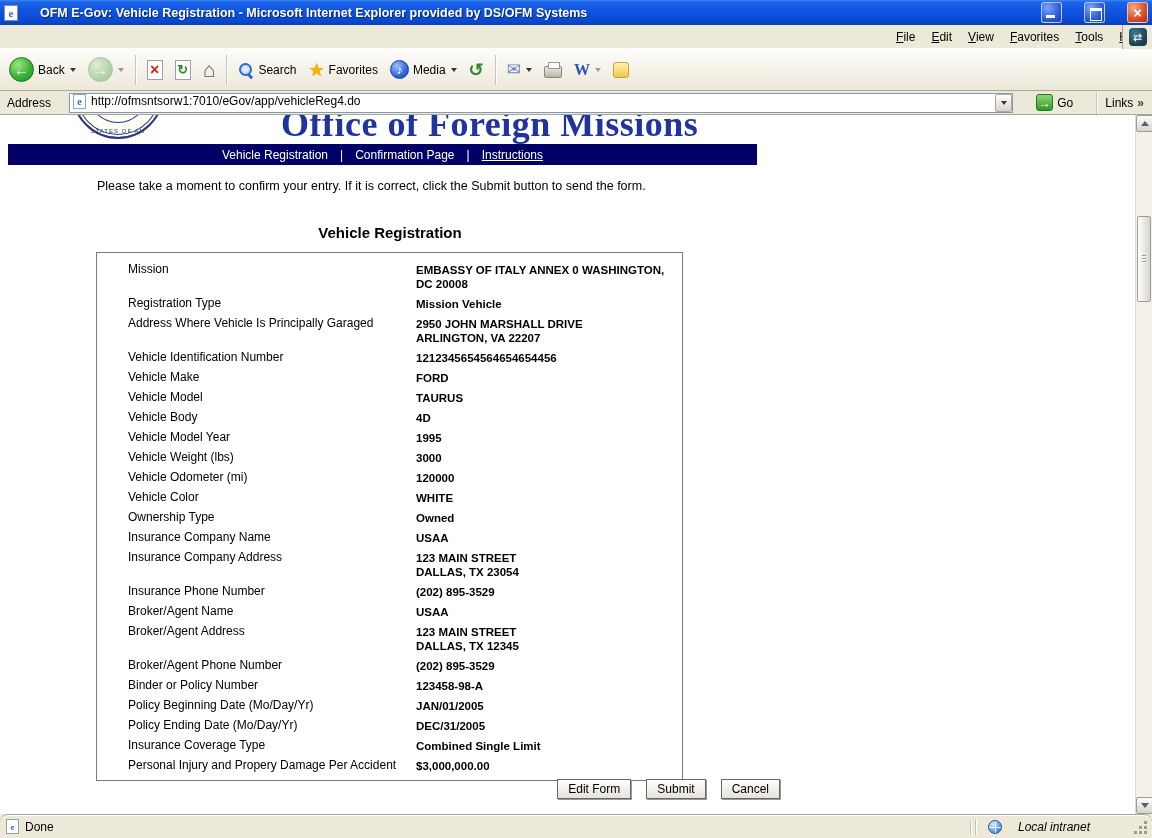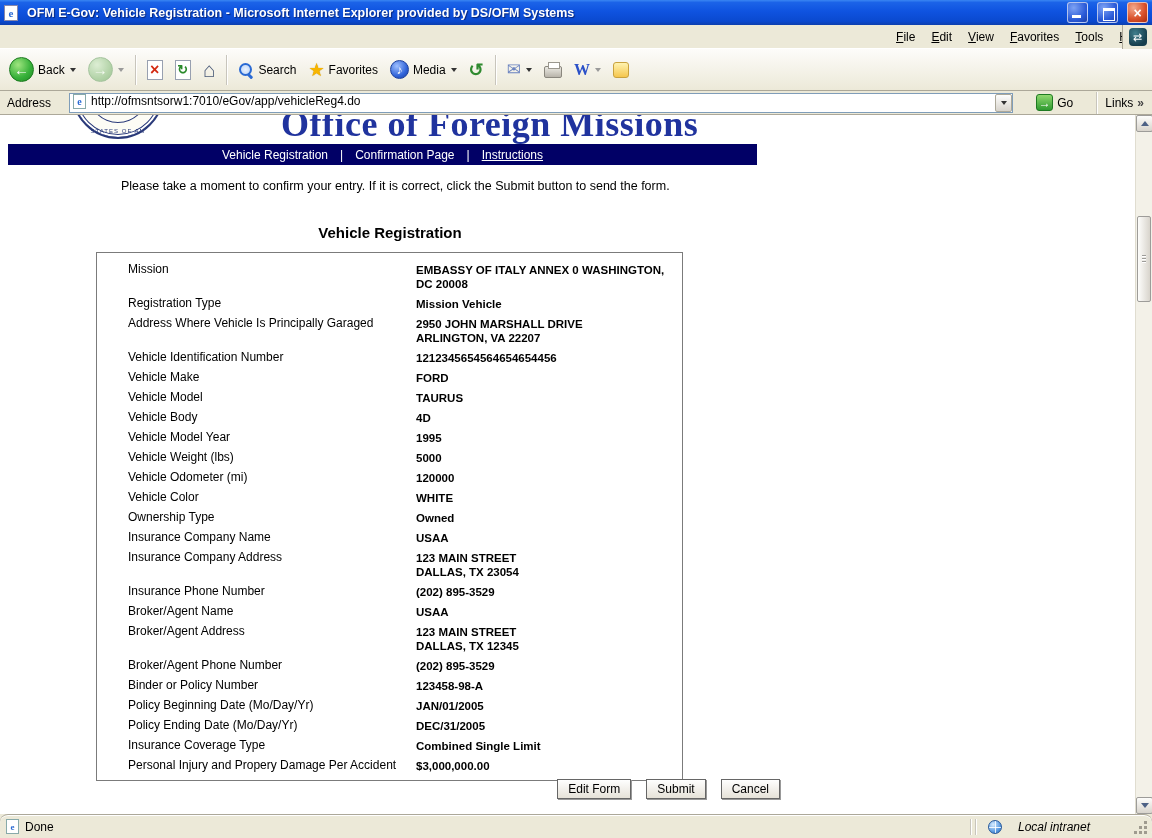--- a/index.html
+++ b/index.html
@@ -5,21 +5,21 @@
   * { box-sizing: border-box; margin: 0; padding: 0; }
   html, body { width: 1152px; height: 838px; overflow: hidden; }
   body { font-family: "Liberation Sans", sans-serif; font-size: 12px; background: #ECE9D8; }
 
   .window { width: 1152px; height: 838px; display: flex; flex-direction: column; }
 
   
   .title-bar {
     height: 25px; flex: 0 0 25px;
     background: linear-gradient(180deg, #3a86f3 0%, #1b63e8 10%, #0f53e0 45%, #0a49cf 85%, #0d3fae 100%);
-    display: flex; align-items: center; padding: 0 4px; gap: 9px;
+    display: flex; align-items: center; padding: 0 4px; gap: 22px;
   }
   .app-icon { width: 14px; height: 16px; background: #fff; border: 1px solid #88a; display: flex; align-items: center; justify-content: center; }
   .app-icon::before { content: "e"; font: bold 11px "Liberation Serif", serif; color: #2a6ad4; }
   .title-text { color: #fff; font-weight: bold; font-size: 12.5px; text-shadow: 1px 1px 1px rgba(0,0,40,.55); flex: 1; white-space: nowrap; overflow: hidden; }
   .win-btn { width: 21px; height: 21px; border-radius: 3px; border: 1px solid rgba(255,255,255,.65); display: flex; align-items: center; justify-content: center; color: #fff; position: relative; }
   .btn-blue { background: radial-gradient(circle at 30% 25%, #7da2f4, #2a5ad8 62%, #1c3fa8); }
   .btn-red  { background: radial-gradient(circle at 30% 25%, #f4a98c, #d8502a 58%, #a82c0e); font-weight: bold; font-size: 14px; }
   .glyph-min::before { content: ""; position: absolute; left: 4px; bottom: 4px; width: 9px; height: 3px; background: #fff; }
   .glyph-restore::before { content: ""; position: absolute; left: 5px; top: 5px; width: 10px; height: 9px; border: 1px solid #fff; border-top: 3px solid #fff; }
 
@@ -76,21 +76,21 @@
 
   .seal { position: absolute; left: 72px; top: -68px; width: 92px; height: 92px; border-radius: 50%; background: #fdfcf5; border: 2px solid #2a3a7a; box-shadow: inset 0 0 0 2px #fff, inset 0 0 0 3px #2a3a7a, inset 0 0 0 14px #fdfcf5, inset 0 0 0 15px #2a3a7a; }
   .seal-text { position: absolute; left: 0; right: 0; bottom: 3px; text-align: center; font-size: 6px; color: #2a3a7a; letter-spacing: 1px; }
 
   .site-title { position: absolute; left: 281px; top: -12px; font-family: "Liberation Serif", serif; font-weight: bold; font-size: 36px; color: #20339E; letter-spacing: .5px; white-space: nowrap; }
 
   .nav-bar { position: absolute; left: 8px; top: 29px; width: 749px; height: 21px; background: #010066; color: #fff; display: flex; align-items: center; justify-content: center; font-size: 12px; }
   .nav-sep { margin: 0 12px; }
   .nav-link { text-decoration: underline; cursor: pointer; color: #fff; }
 
-  .intro-text { position: absolute; left: 97px; top: 64px; font-size: 12.5px; color: #000; margin-left: 24px; }
+  .intro-text { position: absolute; left: 97px; top: 64px; font-size: 12.5px; color: #000; }
 
   .page-heading { position: absolute; left: 0; top: 109px; width: 780px; text-align: center; font-size: 15px; font-weight: bold; color: #000; }
 
   .confirm-table { position: absolute; left: 96px; top: 137px; width: 587px; border: 1px solid #7b7b7b; background: #fff; padding: 6px 0 5px; }
   .field-row { display: flex; padding: 2.5px 8px 2.5px 7px; }
   .field-label { width: 288px; flex: 0 0 288px; line-height: 14px; padding-right: 10px; margin-left: 24px; }
   .field-value { flex: 1; font-weight: bold; font-size: 11.5px; line-height: 14px; white-space: pre-line; padding-top: 1px; }
 
   .form-buttons { position: absolute; left: 0; top: 664px; width: 780px; display: flex; justify-content: flex-end; gap: 15px; }
   .form-btn { background: linear-gradient(#FEFEFE, #E6E2D8); border: 1px solid #666; box-shadow: 1px 1px 0 #999; padding: 2px 10px; font-size: 12px; font-family: "Liberation Sans", sans-serif; cursor: pointer; }
@@ -286,21 +286,21 @@
             <span class="field-value">4D</span>
           </div>
 
           <div class="field-row">
             <span class="field-label">Vehicle Model Year</span>
             <span class="field-value">1995</span>
           </div>
 
           <div class="field-row">
             <span class="field-label">Vehicle Weight (lbs)</span>
-            <span class="field-value">5000</span>
+            <span class="field-value">3000</span>
           </div>
 
           <div class="field-row">
             <span class="field-label">Vehicle Odometer (mi)</span>
             <span class="field-value">120000</span>
           </div>
 
           <div class="field-row">
             <span class="field-label">Vehicle Color</span>
             <span class="field-value">WHITE</span>

